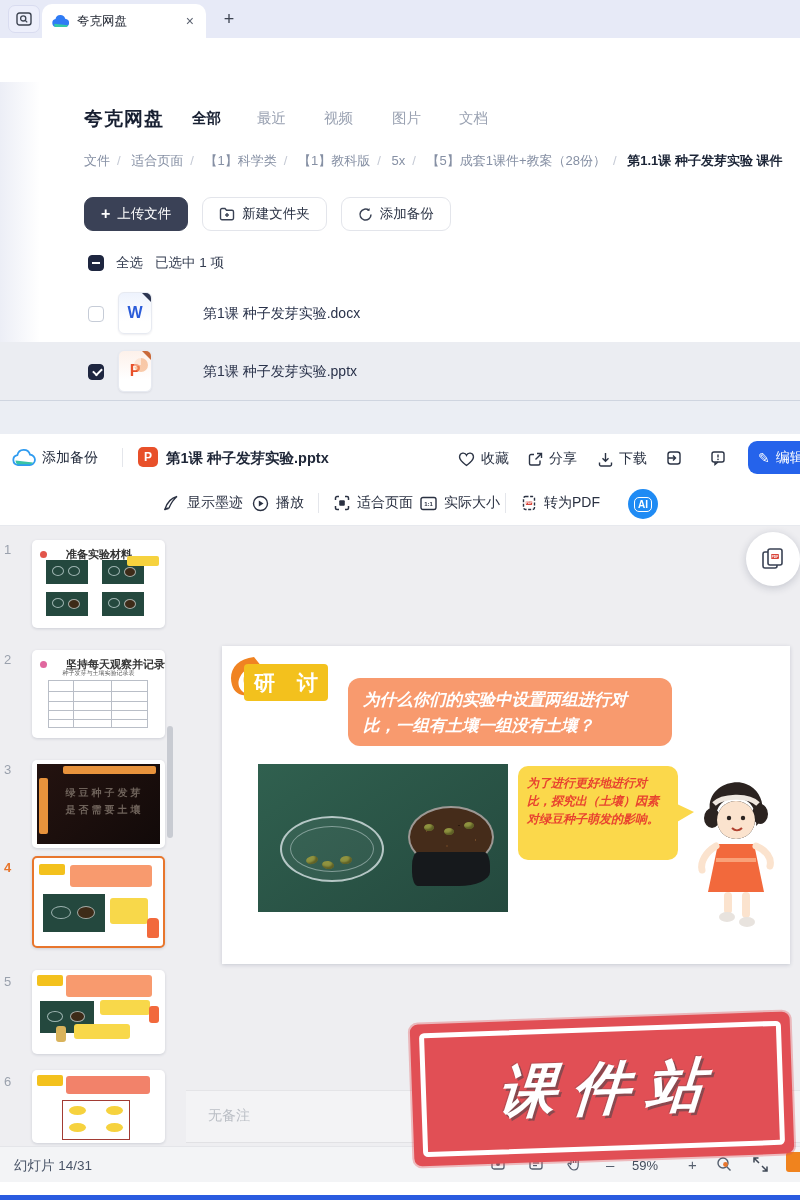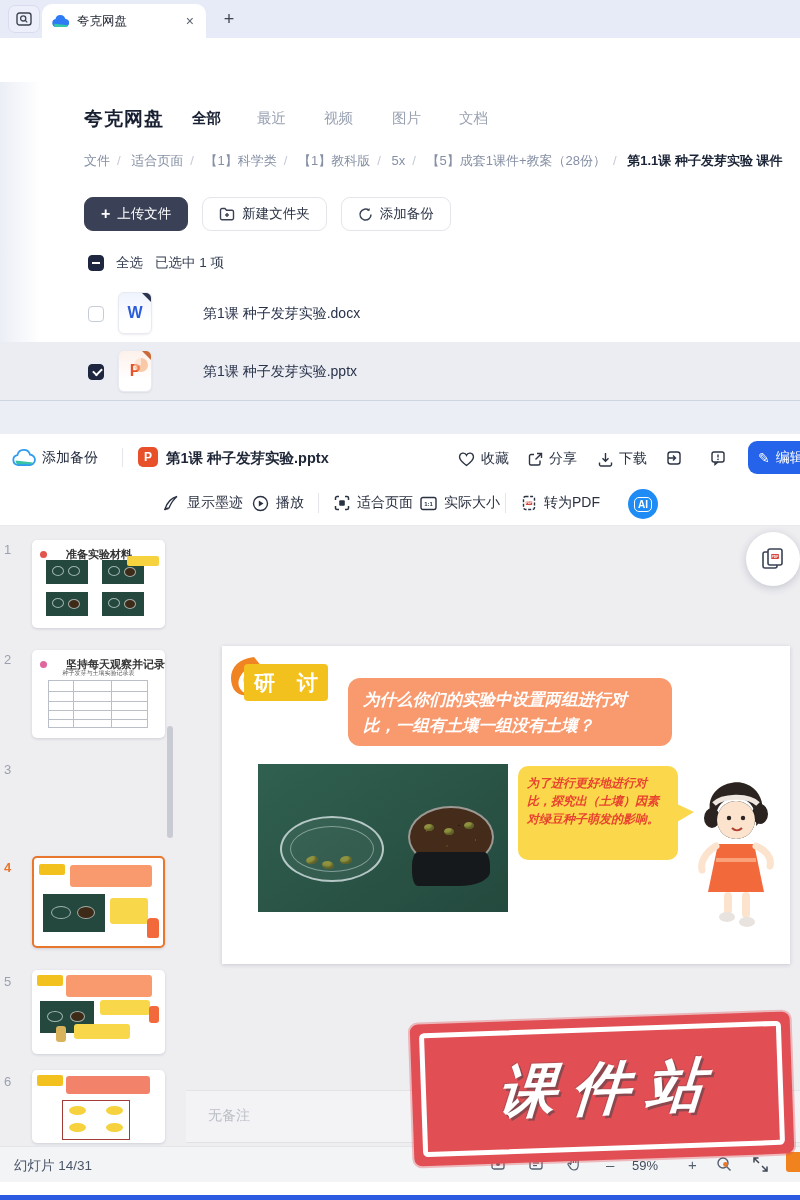--- a/index.html
+++ b/index.html
@@ -372,20 +372,30 @@
       <div style="position:absolute;left:0;top:19px;width:100%;text-align:center;font-size:6px;color:#555">种子发芽与土壤实验记录表</div>
       <div style="position:absolute;left:16px;top:30px;width:100px;height:48px;border:1px solid #b9bec7;background:
         linear-gradient(#b9bec7,#b9bec7) 0 10px/100% 1px no-repeat,
         linear-gradient(#b9bec7,#b9bec7) 0 20px/100% 1px no-repeat,
         linear-gradient(#b9bec7,#b9bec7) 0 29px/100% 1px no-repeat,
         linear-gradient(#b9bec7,#b9bec7) 0 38px/100% 1px no-repeat,
         linear-gradient(#b9bec7,#b9bec7) 24px 0/1px 100% no-repeat,
         linear-gradient(#b9bec7,#b9bec7) 62px 0/1px 100% no-repeat"></div>
     </div>
 
+    <div class="thumb" style="top:234px;height:88px;background:#fff">
+      <div style="position:absolute;inset:4px 5px;background:linear-gradient(135deg,#241310,#120a09)">
+        <div style="position:absolute;left:26px;top:2px;right:4px;height:8px;background:#e8933c;border-radius:2px"></div>
+        <div style="position:absolute;left:2px;top:14px;width:9px;height:56px;background:#e8933c;border-radius:2px"></div>
+        <div style="position:absolute;left:14px;top:22px;right:2px;text-align:center;font-size:10px;font-weight:800;color:#6e625a;letter-spacing:3px">
+          <div>绿豆种子发芽</div>
+          <div style="margin-top:3px">是否需要土壤</div>
+        </div>
+      </div>
+    </div>
 
     <div class="thumb sel" style="top:330px;height:92px">
       <div style="position:absolute;left:5px;top:6px;width:26px;height:11px;background:#f3c11d;border-radius:2px"></div>
       <div style="position:absolute;left:36px;top:7px;width:82px;height:22px;background:#f89a6e;border-radius:3px"></div>
       <div class="t-photo" style="left:9px;top:36px;width:62px;height:38px">
           <i style="left:8px;top:12px;width:20px;height:13px"></i>
           <i style="left:34px;top:12px;width:18px;height:13px;background:#3d2b18"></i>
         </div>
       <div style="position:absolute;left:76px;top:40px;width:38px;height:26px;background:#f8d84a;border-radius:3px"></div>
       <div style="position:absolute;right:4px;bottom:8px;width:12px;height:20px;background:#f2693c;border-radius:4px 4px 2px 2px"></div>

